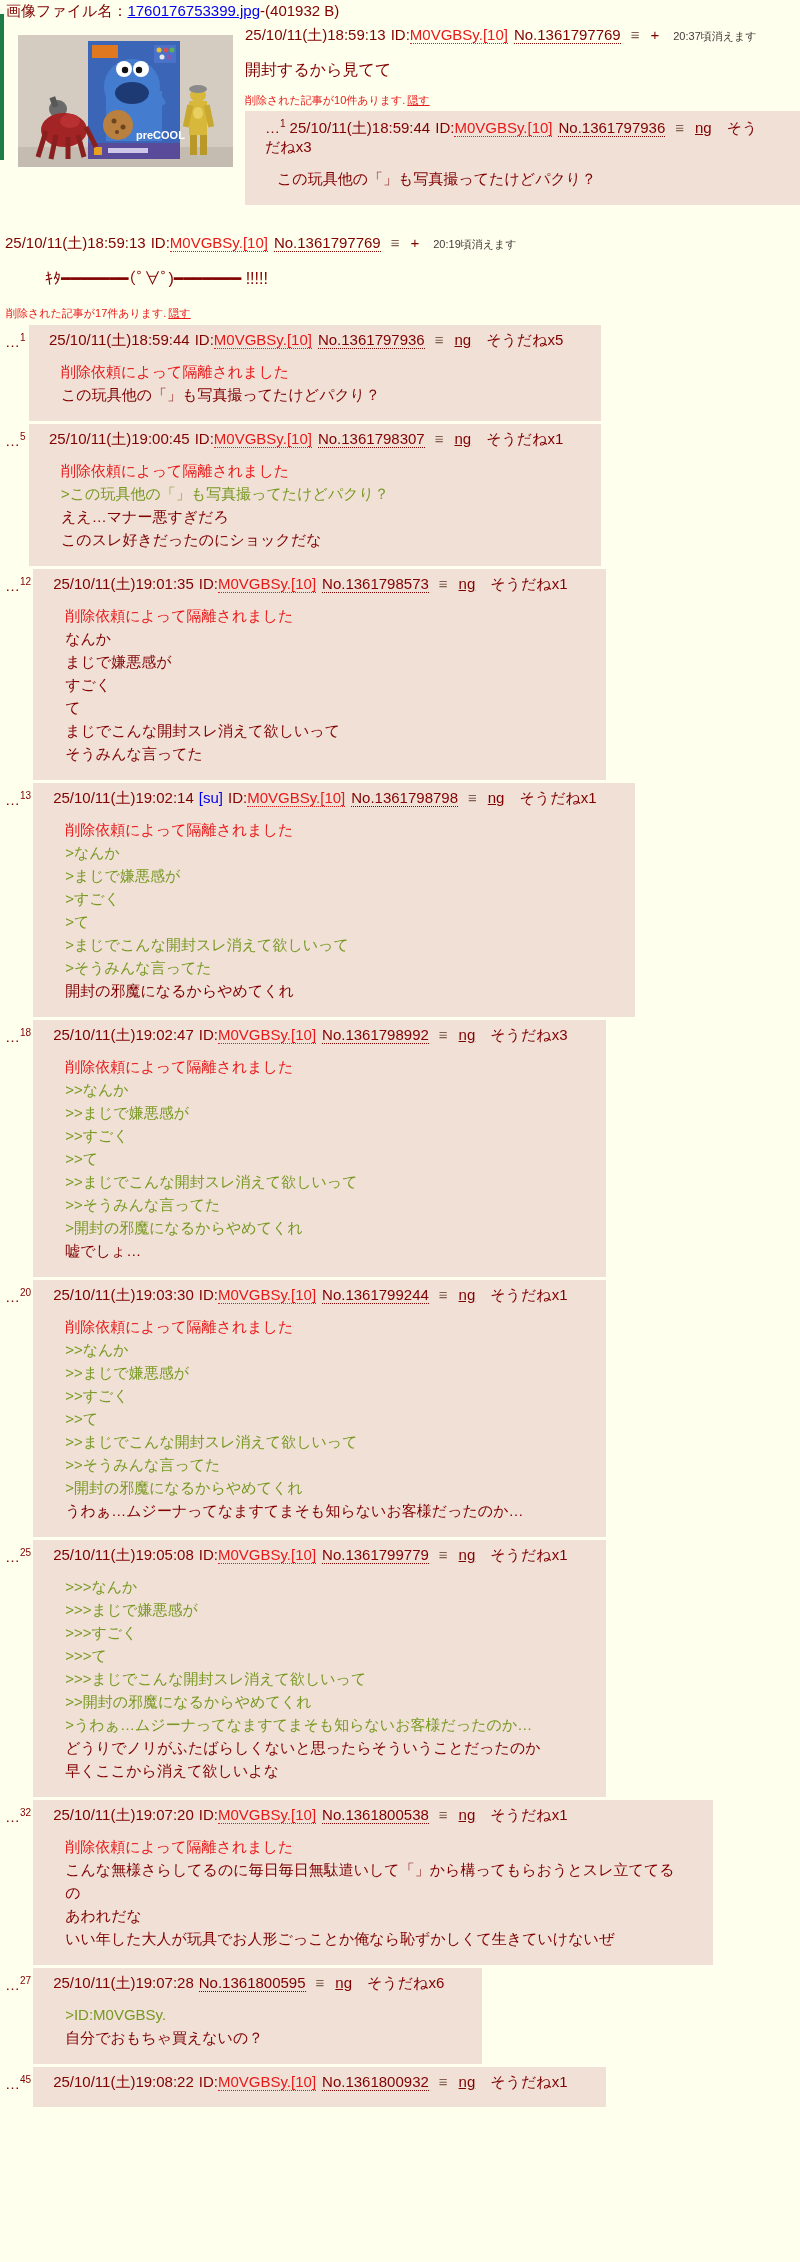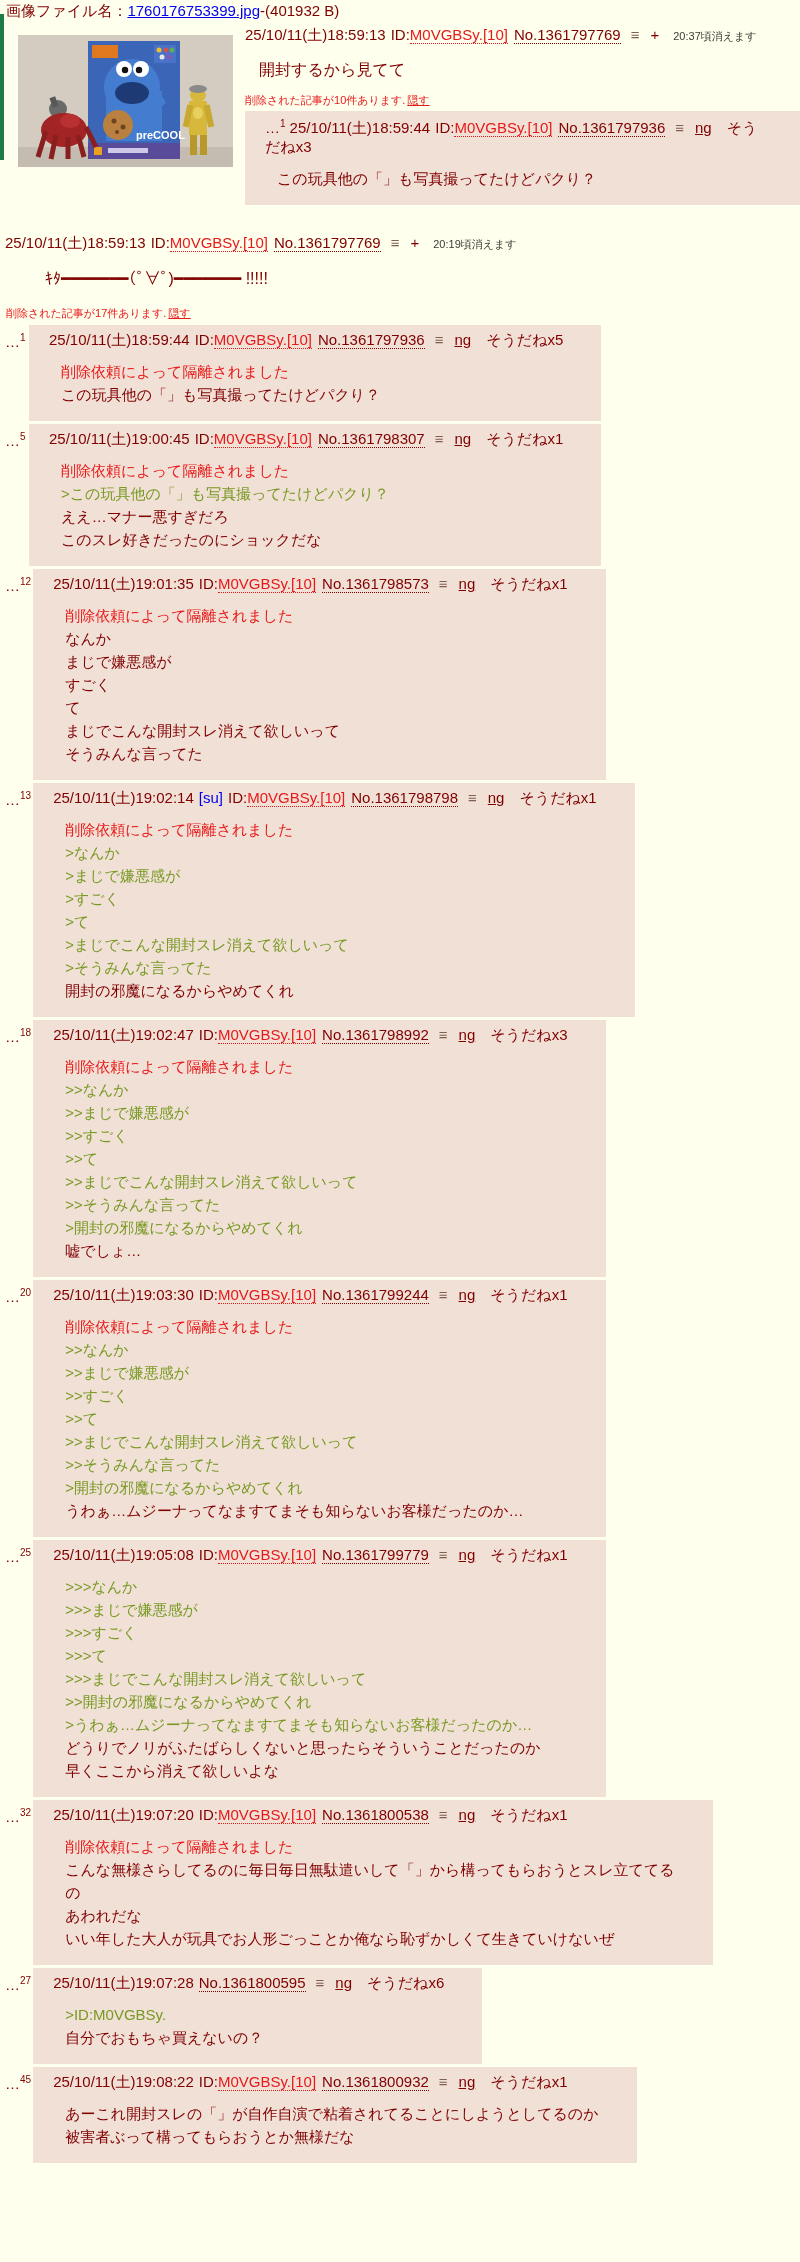--- a/index.html
+++ b/index.html
@@ -29,21 +29,21 @@
   .expand-icon{color:var(--maroon); margin-right:14px; cursor:pointer;}
   .expire{font-size:11px; color:var(--expire-gray);}
   .ng-link{color:var(--maroon); text-decoration:underline; margin-right:15px; cursor:pointer;}
   .soudane{color:var(--maroon); cursor:pointer;}
   
   .op1{display:flex; margin:2px 0 0 14px; align-items:flex-start;}
   .thumb{flex:none; margin:12px 12px 4px 4px; cursor:pointer; display:block;}
   .op1-content{flex:1; min-width:0; padding-top:2px;}
   .op1 .post-header{margin-top:1px;}
   .op-body{margin:15px 0 12px 0; font-size:16px; color:var(--maroon);}
-  .op1 .op-body{margin-left:14px;}
+  .op1 .op-body{margin-left:0;}
   .notice{font-size:11px; color:var(--red); margin:2px 0 3px 0;}
   .hide-link{color:var(--red); text-decoration:underline; cursor:pointer; margin-left:2px;}
   
   .op2{margin:26px 0 0 5px;}
   .op2 .op-body{margin:16px 0 18px 40px;}
   .op2 .notice{margin:8px 0 4px 1px;}
   
   .replies{margin:4px 0 0 5px;}
   .reply-row{display:flex; align-items:flex-start; margin-bottom:3px;}
   .reply-counter{flex:none; min-width:24px; padding:7px 2px 0 0; color:var(--maroon); cursor:pointer;}
@@ -272,20 +272,16 @@
           <blockquote class="post-body">
             <div class="line c-g">&gt;ID:M0VGBSy.</div>
             <div class="line c-n">自分でおもちゃ買えないの？</div>
           </blockquote>
         </div>
       </div>
       <div class="reply-row">
         <span class="reply-counter">…<sup>45</sup></span>
         <div class="post-box">
           <div class="post-header"><span class="hdr-date">25/10/11(土)19:08:22</span><span class="id-prefix">ID:</span><span class="id-value">M0VGBSy.[10]</span><span class="post-no">No.1361800932</span><span class="menu-icon">≡</span><a class="ng-link">ng</a><span class="soudane">そうだねx1</span></div>
-          <blockquote class="post-body">
-            <div class="line c-n">あーこれ開封スレの「」が自作自演で粘着されてることにしようとしてるのか</div>
-            <div class="line c-n">被害者ぶって構ってもらおうとか無様だな</div>
-          </blockquote>
         </div>
       </div>
     </div>
 </div>
 
 </body></html>

